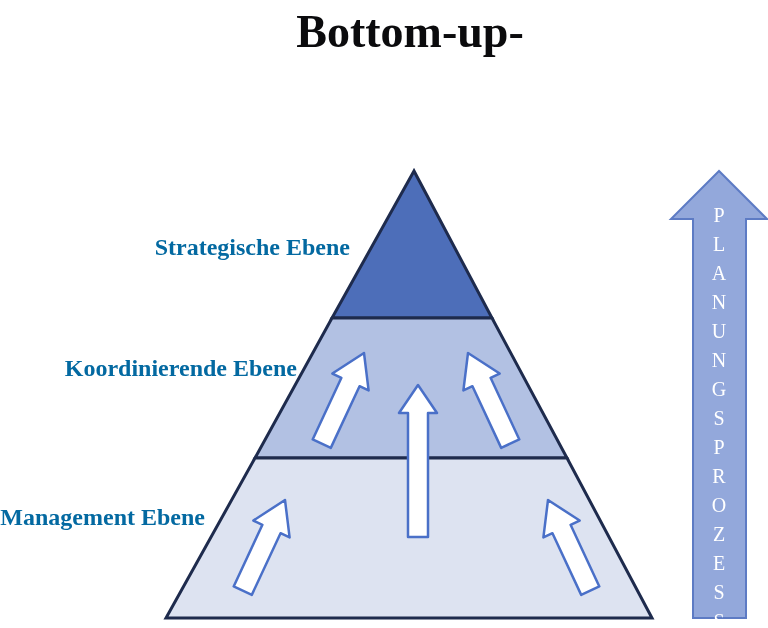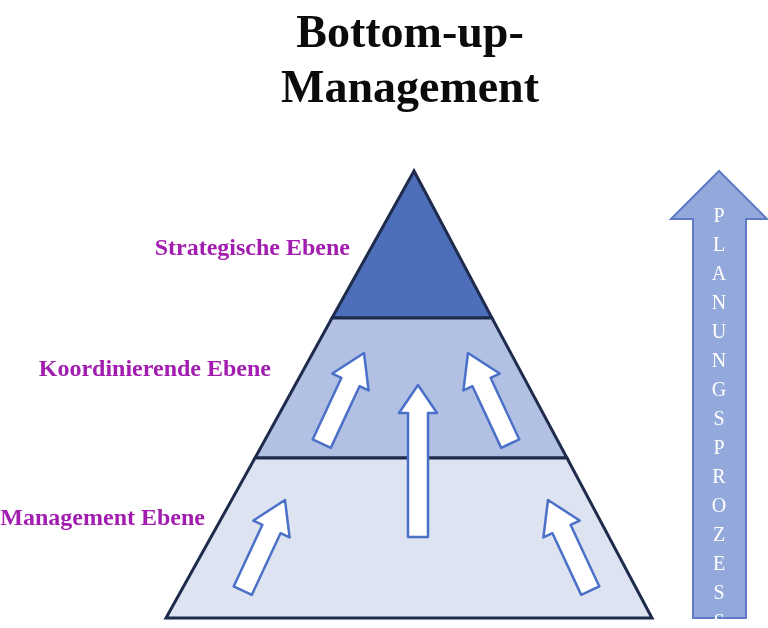--- a/index.html
+++ b/index.html
@@ -10,41 +10,40 @@
   .title {
     position:absolute; top:4px; left:52px; right:0;
     text-align:center; font-weight:800; font-size:46px; line-height:55px;
     color:#0b0b0d; letter-spacing:0px;
   }
   .diagram-svg { position:absolute; left:0; top:0; }
   .pyr { stroke-width:3; }
   .flow-arrow { stroke-width:2.5; stroke-linejoin:round; }
   .big-arrow { stroke-width:2; }
   .level-label {
-    position:absolute; font-weight:bold; font-size:24px; color:#a21caf;
+    position:absolute; font-weight:bold; font-size:24px; color:#0369a1;
     white-space:nowrap;
   }
   #label-strategic    { top:234px; right:418px; }
-  #label-coordinating { top:355px; right:497px;margin-left:44px; }
+  #label-coordinating { top:355px; right:471px;margin-left:44px; }
   #label-operative    { top:504px; right:563px; }
   .vtext {
     position:absolute; top:204px; left:709px;
     writing-mode:vertical-rl; text-orientation:upright;
     font-size:20px; line-height:1; letter-spacing:7px;
     color:#ffffff; font-weight:normal;
   }
 </style>
 </head>
 <body>
 
 <div class="canvas">
 
   <div class="title">
     <div>Bottom-up-</div>
-    <div>Management</div>
   </div>
 
   <svg class="diagram-svg" width="768" height="628" viewBox="0 0 768 628">
 
     <polygon class="pyr" points="414,171 332,318 492,318" fill="#4d6eb9" stroke="#1e2b4d"></polygon>
     <polygon class="pyr" points="332,318 492,318 567,458 255,458" fill="#b2c1e3" stroke="#1e2b4d"></polygon>
     <polygon class="pyr" points="255,458 567,458 652,618 166,618" fill="#dde3f1" stroke="#1e2b4d"></polygon>
 
     <polygon class="flow-arrow" transform="translate(364,353) rotate(25)" points="0,0 -20,32 -10,32 -10,100 10,100 10,32 20,32" fill="#ffffff" stroke="#4a70c8"></polygon>
     <polygon class="flow-arrow" transform="translate(468,353) rotate(-25)" points="0,0 -20,32 -10,32 -10,100 10,100 10,32 20,32" fill="#ffffff" stroke="#4a70c8"></polygon>

